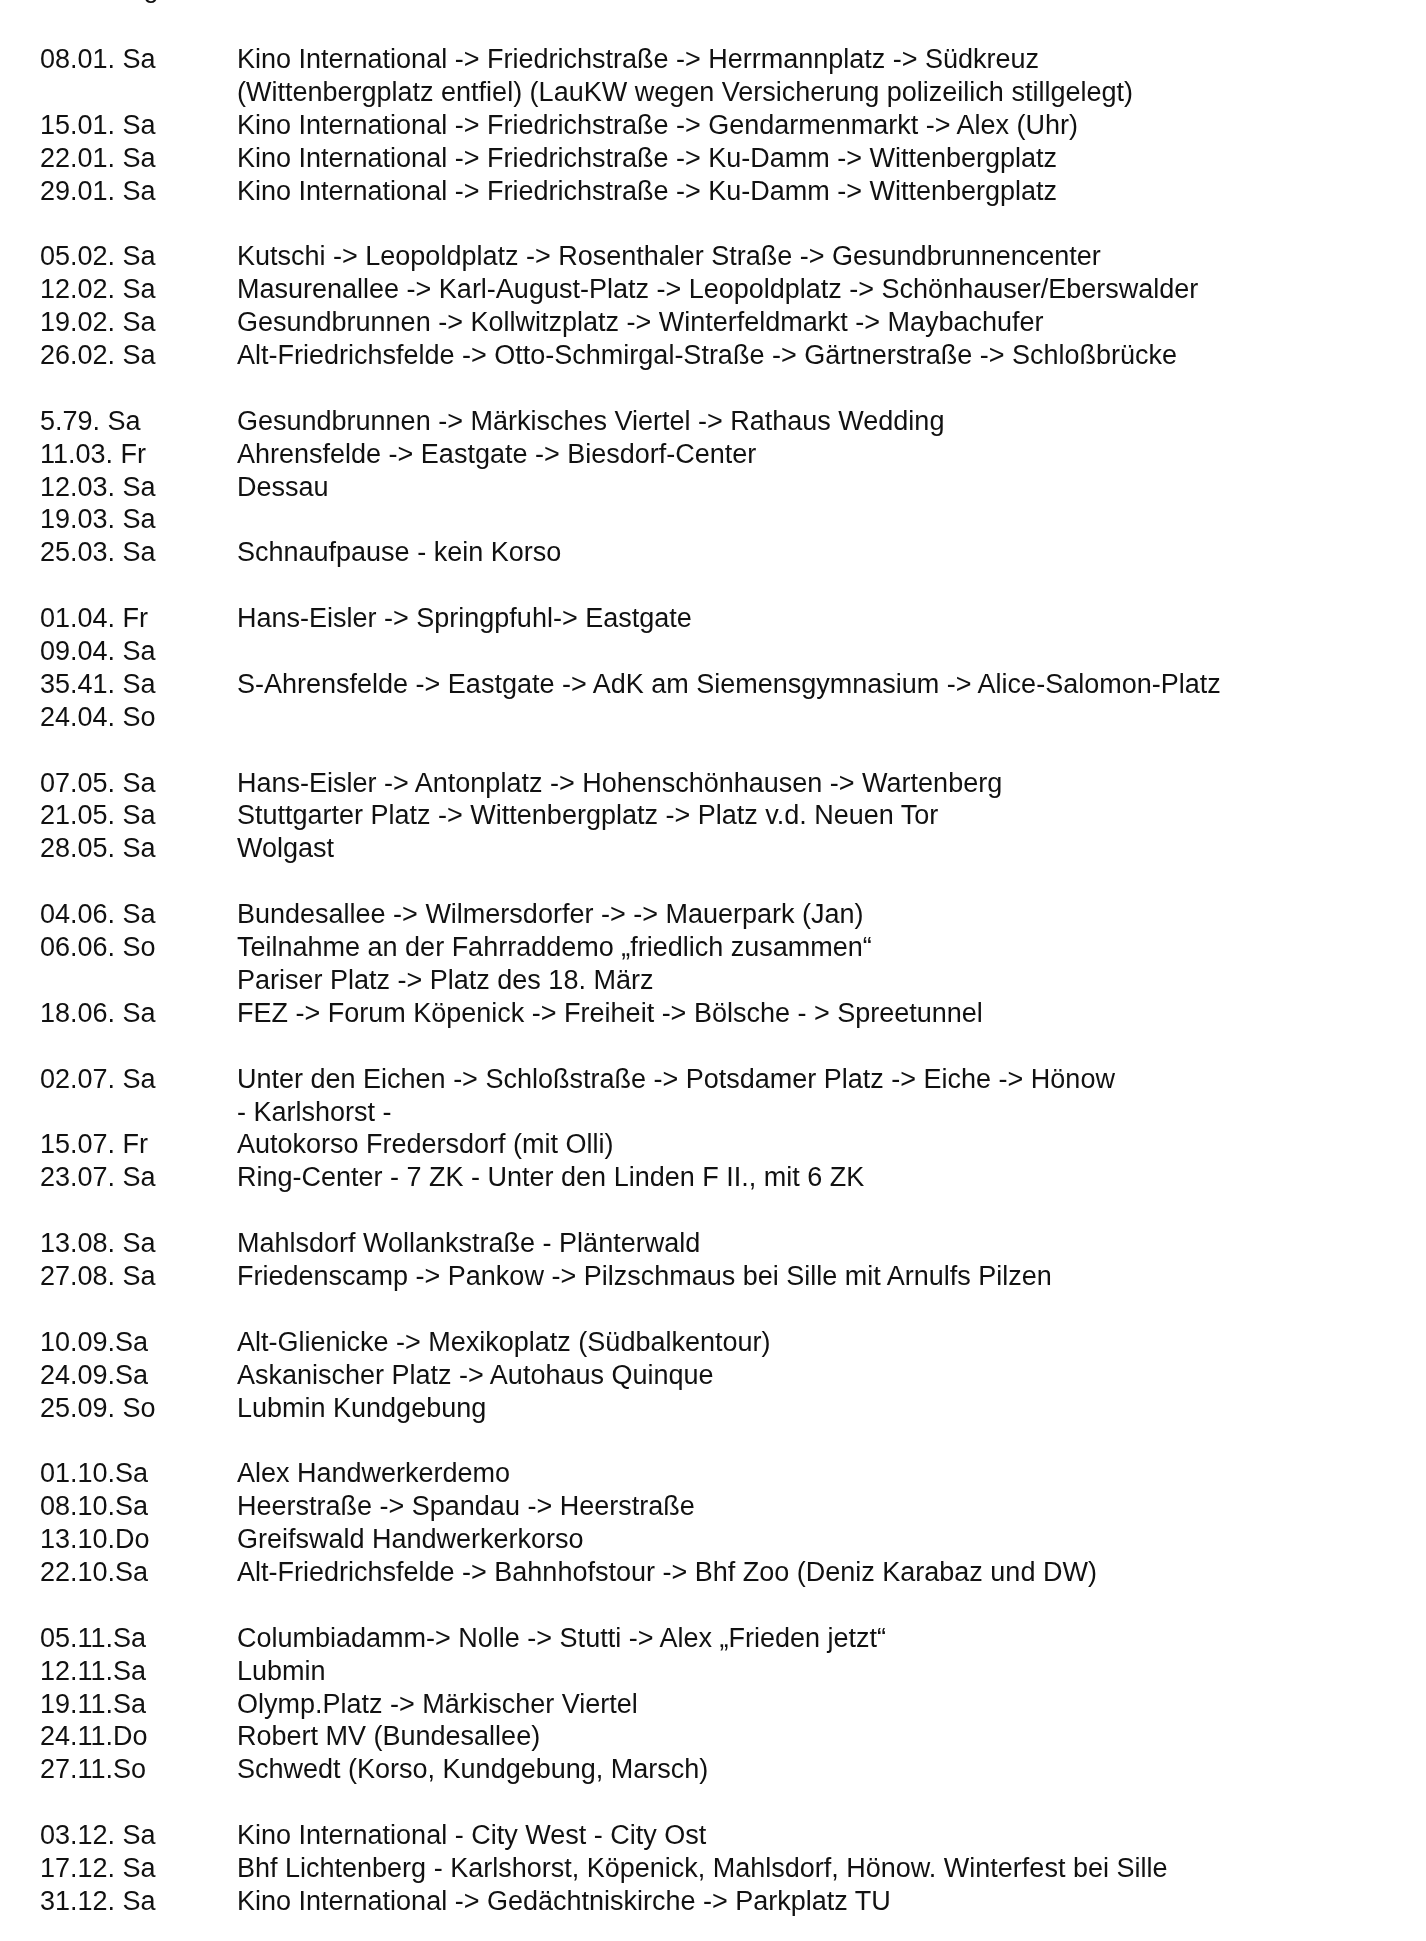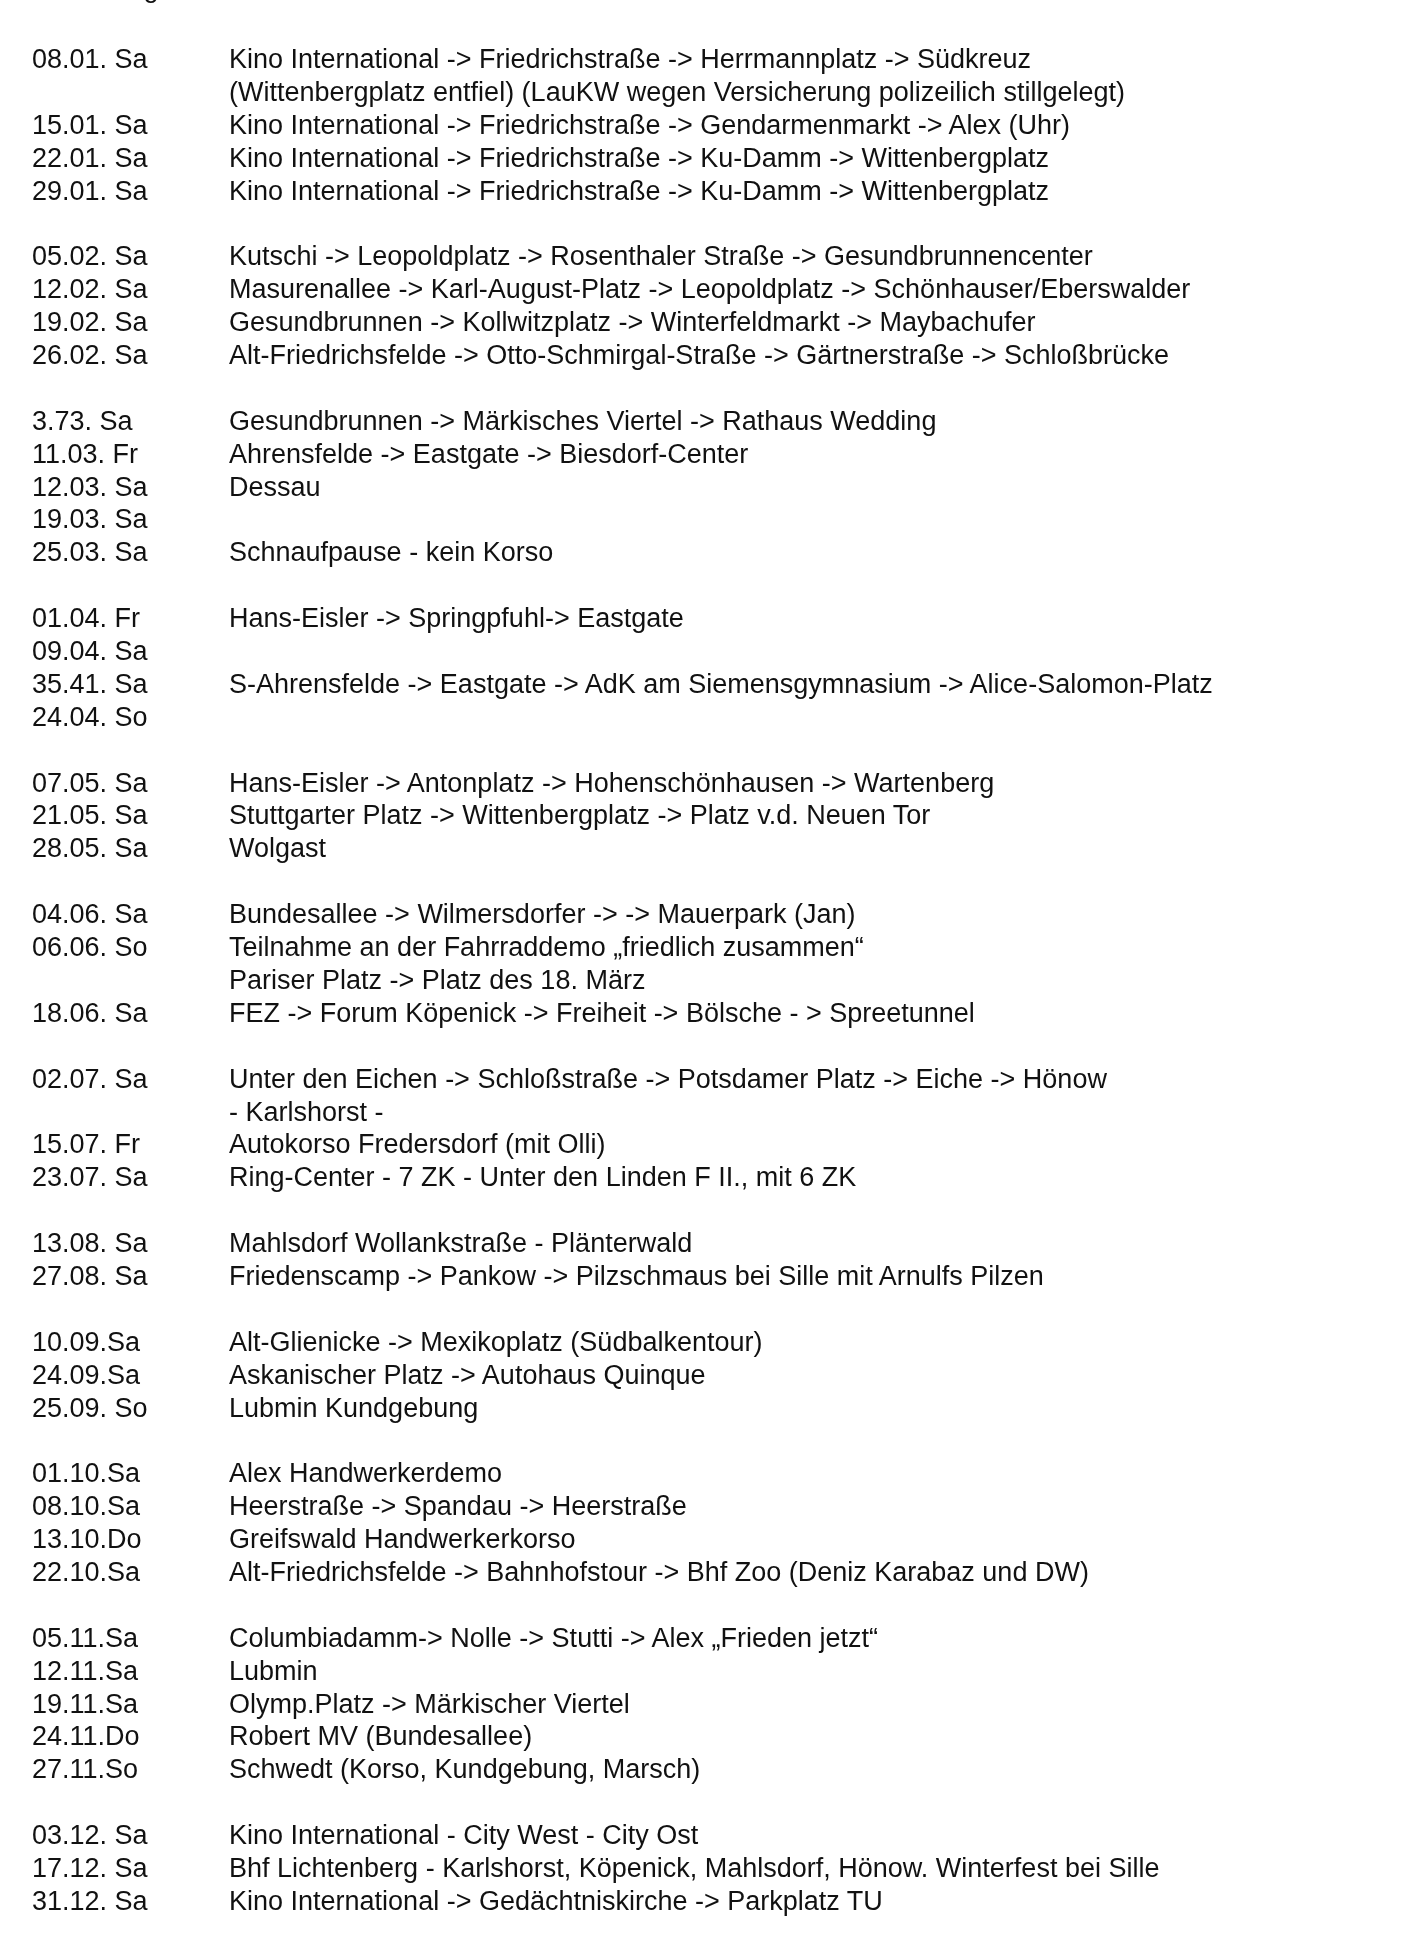--- a/index.html
+++ b/index.html
@@ -4,21 +4,21 @@
 <style>
   html, body { margin: 0; padding: 0; background: #ffffff; }
   body {
     width: 1426px; height: 1941px; overflow: hidden; position: relative;
     font-family: "Liberation Sans", sans-serif; color: #111111;
   }
   .page { position: absolute; left: 0; top: -28px; width: 1426px; }
   .title { position: absolute; left: 40px; top: 0; font-size: 27px; line-height: 32.9px; white-space: nowrap; }
   .list { position: absolute; left: 0; top: 71px; width: 1426px; }
   .row { display: flex; height: 32.9px; line-height: 32.9px; font-size: 27px; white-space: nowrap; }
-  .date { width: 197px; padding-left: 32px; flex: none; }
+  .date { width: 197px; padding-left: 40px; flex: none; }
   .desc { flex: none; text-align: right; }
   .blank { height: 32.9px; }
 </style>
 </head>
 <body>
 
 <div class="page">
   <div class="title">chronologische Liste 2022</div>
   <div class="list" id="list">
       <div class="row">
@@ -53,21 +53,21 @@
       <div class="row">
         <span class="date">19.02. Sa</span>
         <span class="desc">Gesundbrunnen -&gt; Kollwitzplatz -&gt; Winterfeldmarkt -&gt; Maybachufer</span>
       </div>
       <div class="row">
         <span class="date">26.02. Sa</span>
         <span class="desc">Alt-Friedrichsfelde -&gt; Otto-Schmirgal-Straße -&gt; Gärtnerstraße -&gt; Schloßbrücke</span>
       </div>
       <div class="blank"></div>
       <div class="row">
-        <span class="date">3.73. Sa</span>
+        <span class="date">5.79. Sa</span>
         <span class="desc">Gesundbrunnen -&gt; Märkisches Viertel -&gt; Rathaus Wedding</span>
       </div>
       <div class="row">
         <span class="date">11.03. Fr</span>
         <span class="desc">Ahrensfelde -&gt; Eastgate -&gt; Biesdorf-Center</span>
       </div>
       <div class="row">
         <span class="date">12.03. Sa</span>
         <span class="desc">Dessau</span>
       </div>

